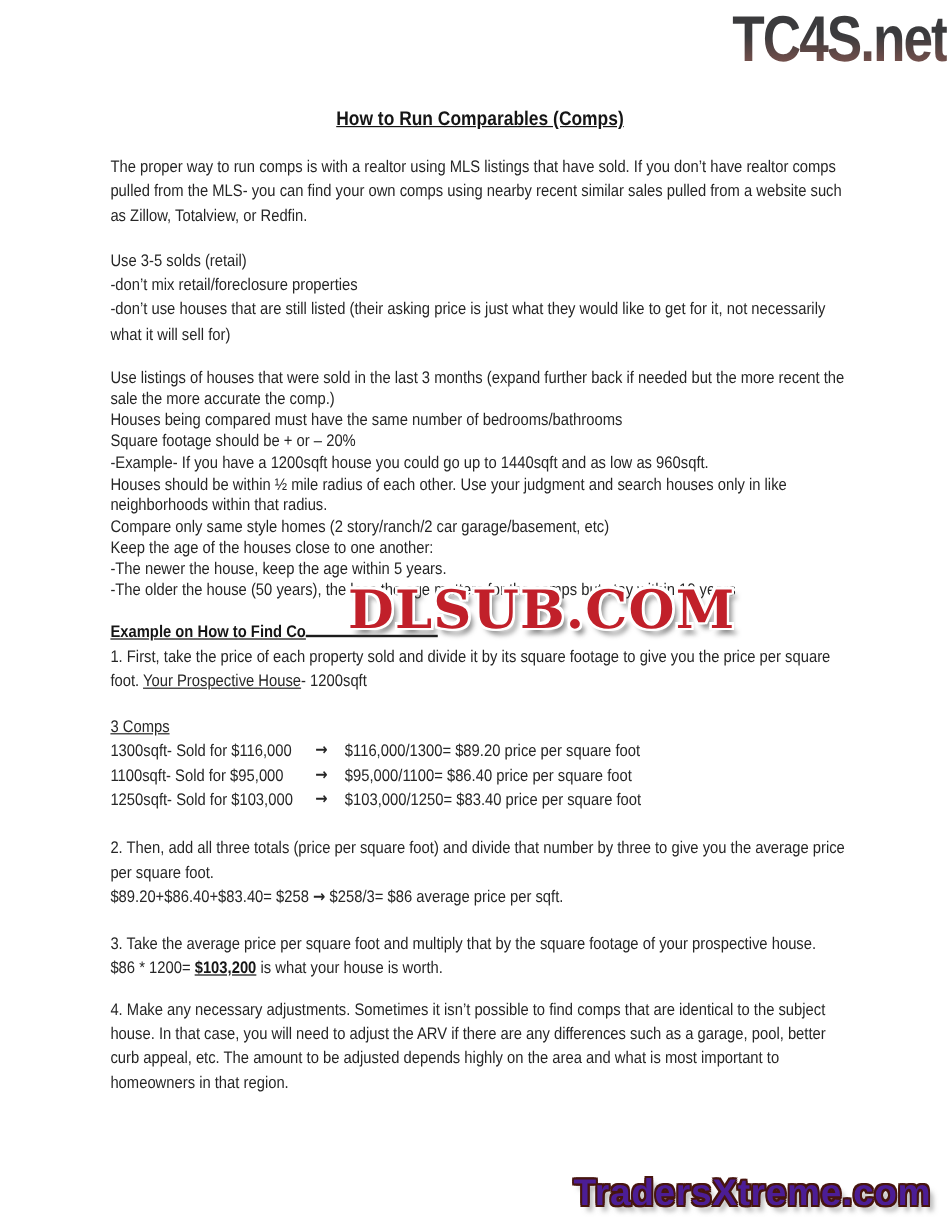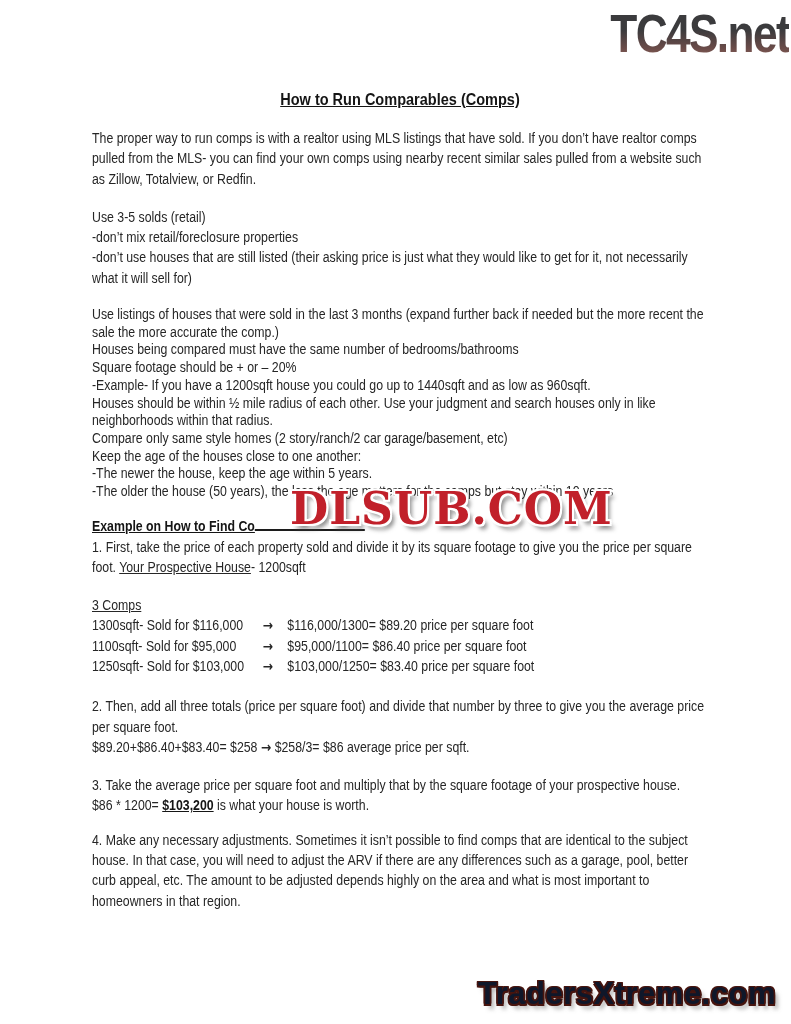--- a/index.html
+++ b/index.html
@@ -118,21 +118,21 @@
     margin-left: 40px;
   }
 
   .wm-traders {
     position: absolute;
     left: 478px;
     top: 976px;
     font-size: 31px;
     font-weight: bold;
     letter-spacing: 0.5px;
-    color: #0f172a;
+    color: #4c1d95;
     white-space: nowrap;
     z-index: 5;
     text-shadow:
       -1.5px 0 0 #47150f, 1.5px 0 0 #47150f, 0 -1.5px 0 #47150f, 0 1.5px 0 #47150f,
       -1.5px -1.5px 0 #47150f, 1.5px 1.5px 0 #47150f, -1.5px 1.5px 0 #47150f, 1.5px -1.5px 0 #47150f,
       4px 5px 4px rgba(110, 110, 110, 0.55);
   }
 </style>
 </head>
 <body>

